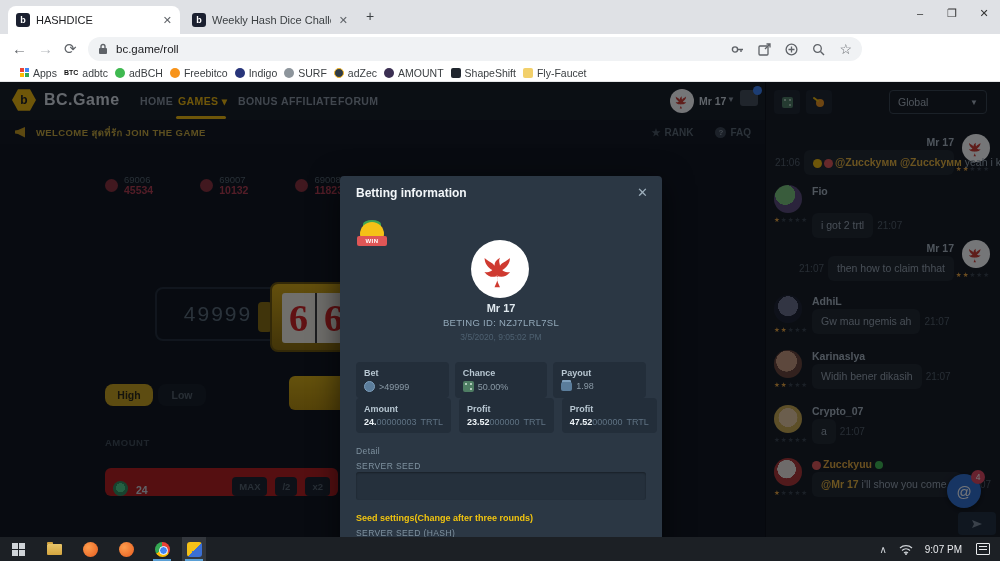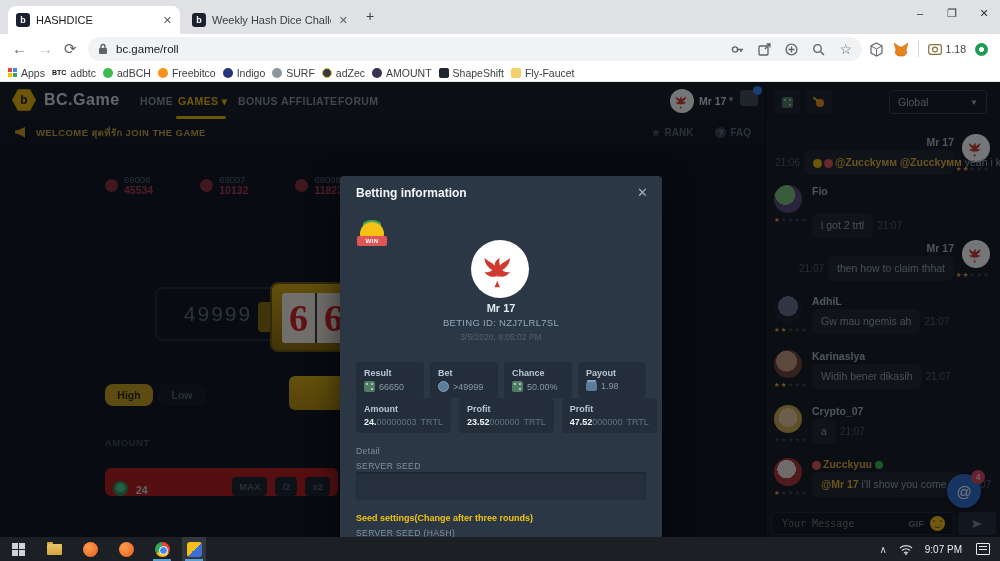--- a/index.html
+++ b/index.html
@@ -13,21 +13,21 @@
   .tab.active{background:#fff;color:#202124;}
   .favicon{width:14px;height:14px;border-radius:3px;background:#1b2030;color:#fff;font-size:9px;font-weight:bold;display:flex;align-items:center;justify-content:center;margin-right:6px;flex:0 0 14px;}
   .tabx{color:#5f6368;font-size:11px;margin-left:8px;}
   .winctl{top:0;height:26px;width:32px;display:flex;align-items:center;justify-content:center;font-size:11px;color:#333;}
   #toolbar{left:0;top:34px;width:1000px;height:30px;background:#fff;}
   .navg{font-size:15px;color:#5f6368;}
   #omnibox{left:88px;top:37px;width:774px;height:24px;background:#f0f2f4;border-radius:13px;display:flex;align-items:center;padding:0 10px;}
   #urltext{font-size:11.5px;color:#202124;margin-left:8px;}
   #extrow{position:absolute;right:12px;top:37px;height:24px;display:flex;align-items:center;gap:9px;}
   #ticker{display:flex;align-items:center;gap:4px;font-size:10.5px;color:#444;}
-  #bookmarks{left:0;top:64px;width:1000px;height:18px;background:#fff;border-bottom:1px solid #e4e6e8;display:flex;align-items:center;gap:7px;padding:0 8px;}
+  #bookmarks{left:0;top:64px;width:1000px;height:18px;background:#fff;border-bottom:1px solid #e4e6e8;display:flex;align-items:center;gap:7px;padding:0 20px;}
   .bm{display:flex;align-items:center;gap:4px;font-size:10.5px;color:#3c4043;white-space:nowrap;}
   .dot{width:10px;height:10px;border-radius:50%;display:inline-block;}
   .btcbadge{font-size:7px;font-weight:bold;color:#111;}
 
   
   #page{left:0;top:82px;width:1000px;height:455px;background:#0e131b;overflow:hidden;}
   #siteheader{left:0;top:0;width:765px;height:38px;background:#161b23;}
   #logo{display:flex;align-items:center;gap:8px;}
   .hex{width:24px;height:24px;background:#f0b90b;clip-path:polygon(25% 5%,75% 5%,100% 50%,75% 95%,25% 95%,0 50%);display:flex;align-items:center;justify-content:center;color:#141821;font-weight:bold;font-size:12px;}
   #brand{color:#d9dfe6;font-weight:bold;font-size:16px;letter-spacing:.5px;}
@@ -166,38 +166,20 @@
           <circle cx="6.5" cy="6.5" r="5.4" fill="none" stroke="#5f6368" stroke-width="1.3"></circle>
           <path d="M6.5 3.5v6M3.5 6.5h6" stroke="#5f6368" stroke-width="1.3"></path>
         </svg>
       <svg width="13" height="13" viewBox="0 0 13 13">
           <circle cx="5.5" cy="5.5" r="3.8" fill="none" stroke="#5f6368" stroke-width="1.3"></circle>
           <path d="M8.5 8.5L12 12" stroke="#5f6368" stroke-width="1.4"></path>
         </svg>
       <span style="font-size:14px;color:#5f6368;line-height:12px;">☆</span>
     </span>
   </div>
-  <div id="extrow">
-    <svg width="15" height="15" viewBox="0 0 15 15">
-        <path d="M7.5 1l5.5 3v7l-5.5 3-5.5-3V4z" fill="none" stroke="#6b6f75" stroke-width="1.3"></path>
-        <path d="M2 4l5.5 3 5.5-3M7.5 7v7" stroke="#6b6f75" stroke-width="1" fill="none"></path>
-      </svg>
-    <svg width="16" height="15" viewBox="0 0 16 15">
-        <path d="M1 1l6 4h2l6-4-2 7 1 3-3 3H5l-3-3 1-3z" fill="#e8821e" stroke="#c66a12" stroke-width=".6"></path>
-      </svg>
-    <span style="width:1px;height:16px;background:#d5d7da;"></span>
-    <span id="ticker">
-      <svg width="14" height="11" viewBox="0 0 14 11">
-          <rect x="0.7" y="0.7" width="12.6" height="9.6" rx="2" fill="none" stroke="#8a6d3b" stroke-width="1.2"></rect>
-          <circle cx="7" cy="5.5" r="2.4" fill="none" stroke="#8a6d3b" stroke-width="1.1"></circle>
-        </svg>
-      <span>1.18</span>
-    </span>
-    <span class="dot" style="width:13px;height:13px;background:radial-gradient(circle,#fff 0 25%,#1d9d51 26%);"></span>
-  </div>
 
   <div id="bookmarks" class="abs">
     <span class="bm">
       <span style="display:grid;grid-template-columns:4px 4px;grid-gap:1px;">
           <i style="background:#ea4335;width:4px;height:4px;"></i>
           <i style="background:#4285f4;width:4px;height:4px;"></i>
           <i style="background:#fbbc05;width:4px;height:4px;"></i>
           <i style="background:#34a853;width:4px;height:4px;"></i>
         </span>
       <span>Apps</span>
@@ -405,25 +387,20 @@
         <span class="stars abs" style="left:0;top:31px;"><span class="st on">★</span><span class="st">★</span><span class="st">★</span><span class="st">★</span><span class="st">★</span></span>
         <span class="mname abs" style="left:38px;top:0;color:#e5a93d;"><span class="emoji-dot"></span><span>Zucckyuu</span><span class="emoji-green"></span></span>
         <div class="abs" style="left:38px;top:14px;white-space:nowrap;"><span class="bubble"><span class="mention">@Mr 17</span> <span>i'll show you come tele</span></span><span class="mtime">21:07</span></div>
       </div>
 
       <div id="atbtn" class="abs">
           <span>@</span>
         </div>
       <div id="atbadge" class="abs">4</div>
 
-      <div id="chatinput" class="abs">
-        <input placeholder="Your Message" style="">
-        <span id="gif">GIF</span>
-        <span class="emojiface"></span>
-      </div>
       <div id="send" class="abs">
         <svg width="12" height="10" viewBox="0 0 12 10">
             <path d="M1 1l10 4-10 4 2-4z" fill="#7d8b99"></path>
           </svg>
       </div>
     </div>
 
     <div class="abs" style="left:0;top:0;width:1000px;height:455px;background:rgba(3,6,10,.55);"></div>
 
     <div id="modal" class="abs">
@@ -439,27 +416,20 @@
       <div id="mavatar" class="abs">
         <svg width="44" height="44" viewBox="0 0 24 24">
             <use href="#phoenix"></use>
           </svg>
       </div>
       <div id="muser" class="abs">Mr 17</div>
       <div id="mbetid" class="abs">BETING ID: NZJ7LRL7SL</div>
       <div id="mdate" class="abs">3/5/2020, 9:05:02 PM</div>
 
       <div class="abs" style="left:16px;top:186px;width:290px;display:flex;gap:6px;">
-        <div class="card" style="flex:1;">
-          <div class="clabel">Result</div>
-          <div class="cval">
-              <span class="dice"></span>
-              <span>66650</span>
-            </div>
-        </div>
         <div class="card" style="flex:1;">
           <div class="clabel">Bet</div>
           <div class="cval">
               <span class="coin2"></span>
               <span>&gt;49999</span>
             </div>
         </div>
         <div class="card" style="flex:1;">
           <div class="clabel">Chance</div>
           <div class="cval">

